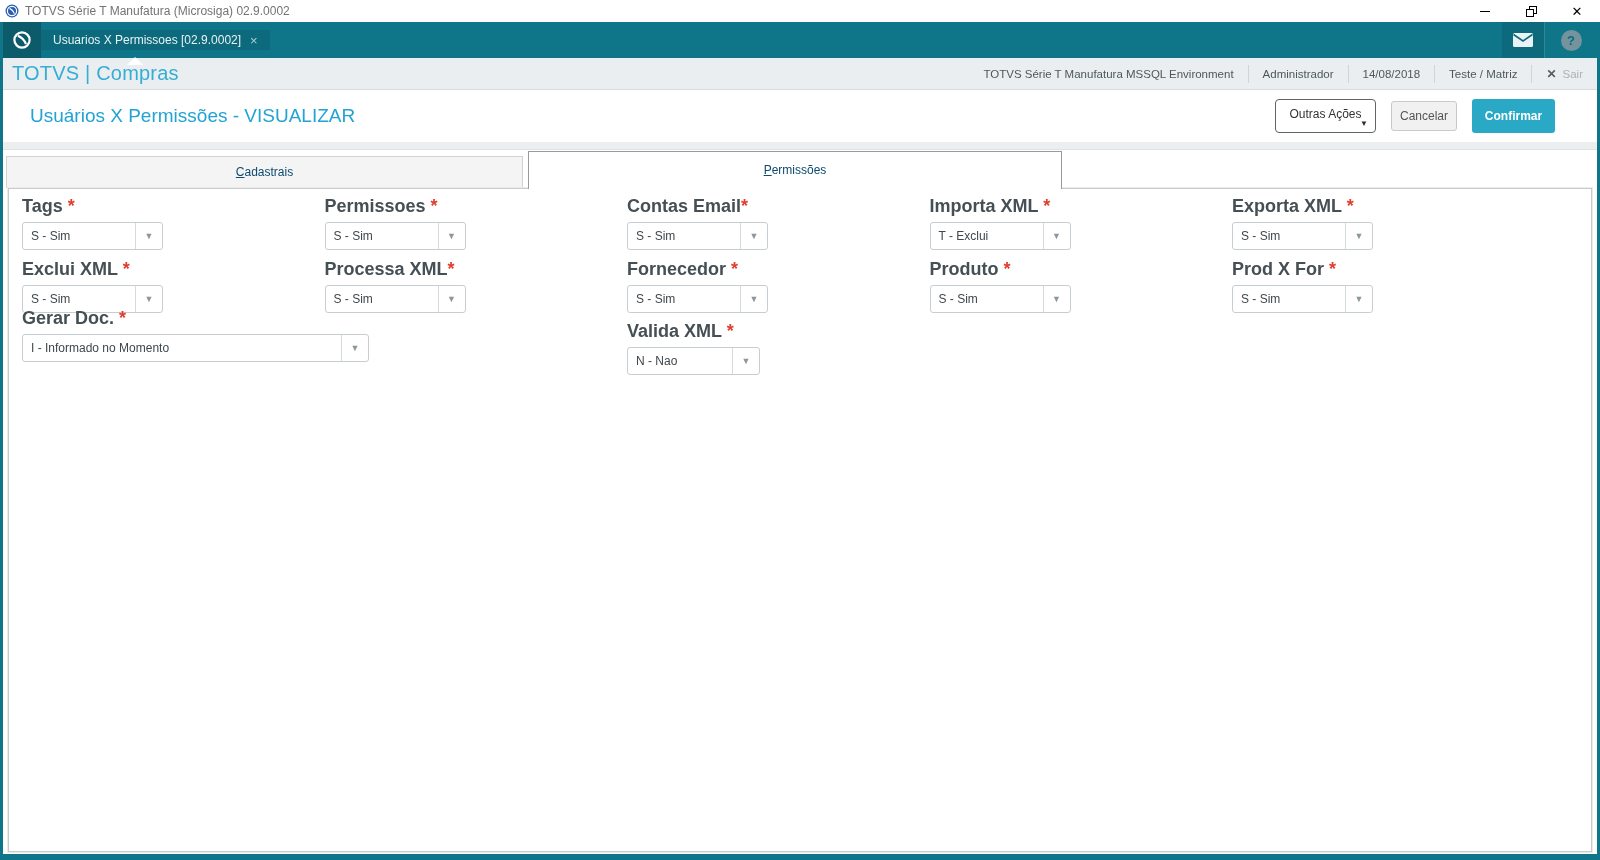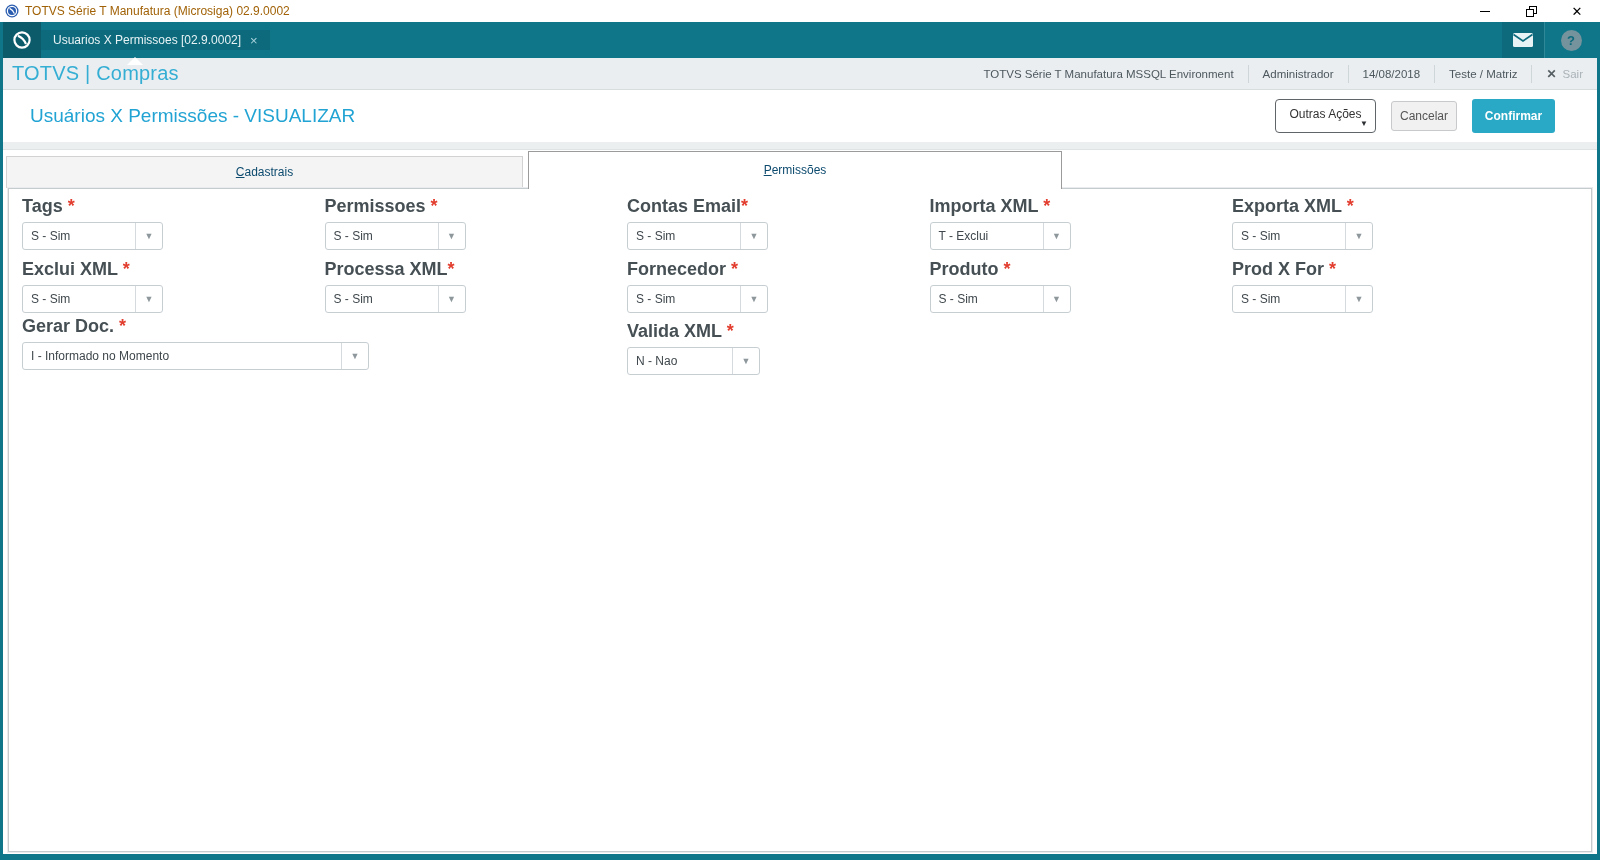--- a/index.html
+++ b/index.html
@@ -5,21 +5,21 @@
   * { box-sizing: border-box; }
   html,body { margin:0; padding:0; }
   body {
     width:1600px; height:860px; overflow:hidden; position:relative;
     font-family:"Liberation Sans", sans-serif; background:#fff;
   }
 
   
   .titlebar{ height:22px; background:#fff; display:flex; align-items:center; padding-left:5px; position:relative; }
   .app-icon{ width:14px; height:14px; margin-right:6px; display:inline-flex; }
-  .win-title{ font-size:12px; color:#a16207; }
+  .win-title{ font-size:12px; color:#737373; }
   .win-controls{ margin-left:auto; display:flex; height:22px; }
   .win-btn{ width:46px; height:22px; display:flex; align-items:center; justify-content:center; cursor:default; }
   .min-glyph{ width:10px; height:1px; background:#000; display:inline-block; }
   .restore-glyph{ position:relative; width:11px; height:11px; display:inline-block; }
   .restore-glyph .back{ position:absolute; top:0; right:0; width:8px; height:8px; border:1px solid #000; }
   .restore-glyph .front{ position:absolute; bottom:0; left:0; width:8px; height:8px; border:1px solid #000; background:#fff; }
   .close-glyph{ font-size:13px; color:#000; line-height:1; }
 
   
   .frame{ position:absolute; top:22px; left:0; right:0; bottom:0;
@@ -264,21 +264,21 @@
   <div class="field" style="left: 1223px; top: 70px;">
     <div class="flabel">
       <span class="ltext">Prod X For </span><span class="star">*</span>
     </div>
     <div class="dropdown" style="width: 141px;">
       <span class="dval">S - Sim</span>
       <span class="darrow">▼</span>
     </div>
   </div>
 
-  <div class="field" style="left: 13px; top: 127px;">
+  <div class="field" style="left: 13px; top: 119px;">
     <div class="flabel">
       <span class="ltext">Gerar Doc. </span><span class="star">*</span>
     </div>
     <div class="dropdown" style="width: 347px;">
       <span class="dval">I - Informado no Momento</span>
       <span class="darrow">▼</span>
     </div>
   </div>
 
   <div class="field" style="left: 618px; top: 132px;">

